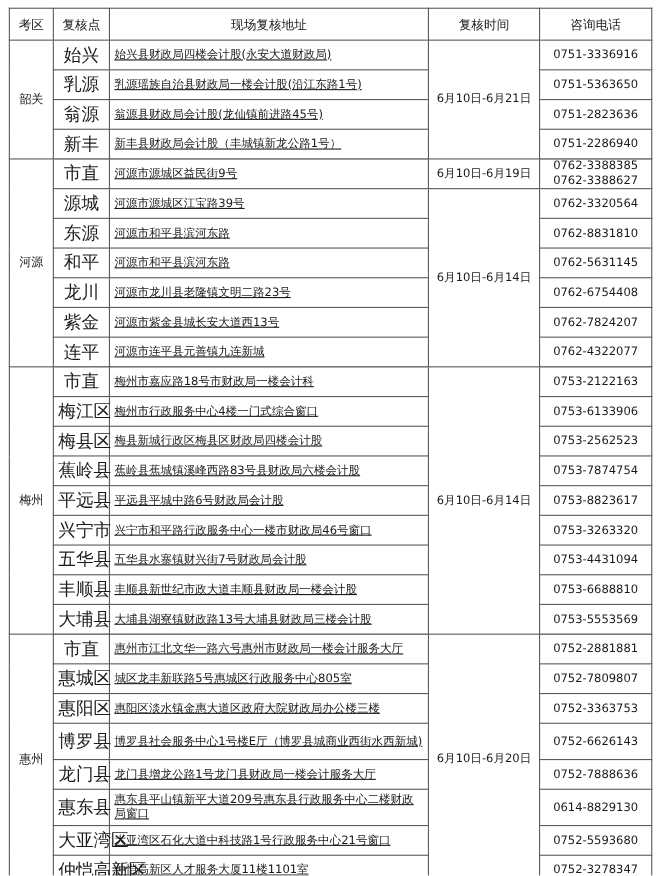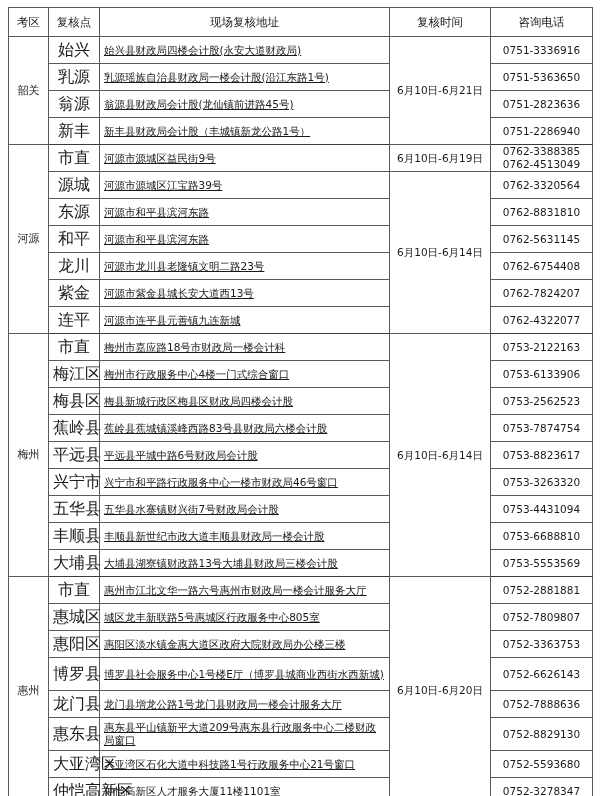--- a/index.html
+++ b/index.html
@@ -142,21 +142,21 @@
             <span class="ph-line">0751-2286940</span>
           </td>
         </tr>
         <tr class="r-std group-start">
           <td class="district" rowspan="7">河源</td>
           <td class="point">市直</td>
           <td class="address">河源市源城区益民街9号</td>
           <td class="time" rowspan="1">6月10日-6月19日</td>
           <td class="phone">
             <span class="ph-line">0762-3388385</span>
-            <span class="ph-line">0762-4513049</span>
+            <span class="ph-line">0762-3388627</span>
           </td>
         </tr>
         <tr class="r-std">
           <td class="point">源城</td>
           <td class="address">河源市源城区江宝路39号</td>
           <td class="time" rowspan="6">6月10日-6月14日</td>
           <td class="phone">
             <span class="ph-line">0762-3320564</span>
           </td>
         </tr>
@@ -294,21 +294,21 @@
           <td class="point">龙门县</td>
           <td class="address">龙门县增龙公路1号龙门县财政局一楼会计服务大厅</td>
           <td class="phone">
             <span class="ph-line">0752-7888636</span>
           </td>
         </tr>
         <tr class="r-tall">
           <td class="point">惠东县</td>
           <td class="address">惠东县平山镇新平大道209号惠东县行政服务中心二楼财政局窗口</td>
           <td class="phone">
-            <span class="ph-line">0752-8829130</span>
+            <span class="ph-line">0614-8829130</span>
           </td>
         </tr>
         <tr class="r-std">
           <td class="point">大亚湾区</td>
           <td class="address">大亚湾区石化大道中科技路1号行政服务中心21号窗口</td>
           <td class="phone">
             <span class="ph-line">0752-5593680</span>
           </td>
         </tr>
         <tr class="r-std group-end">

